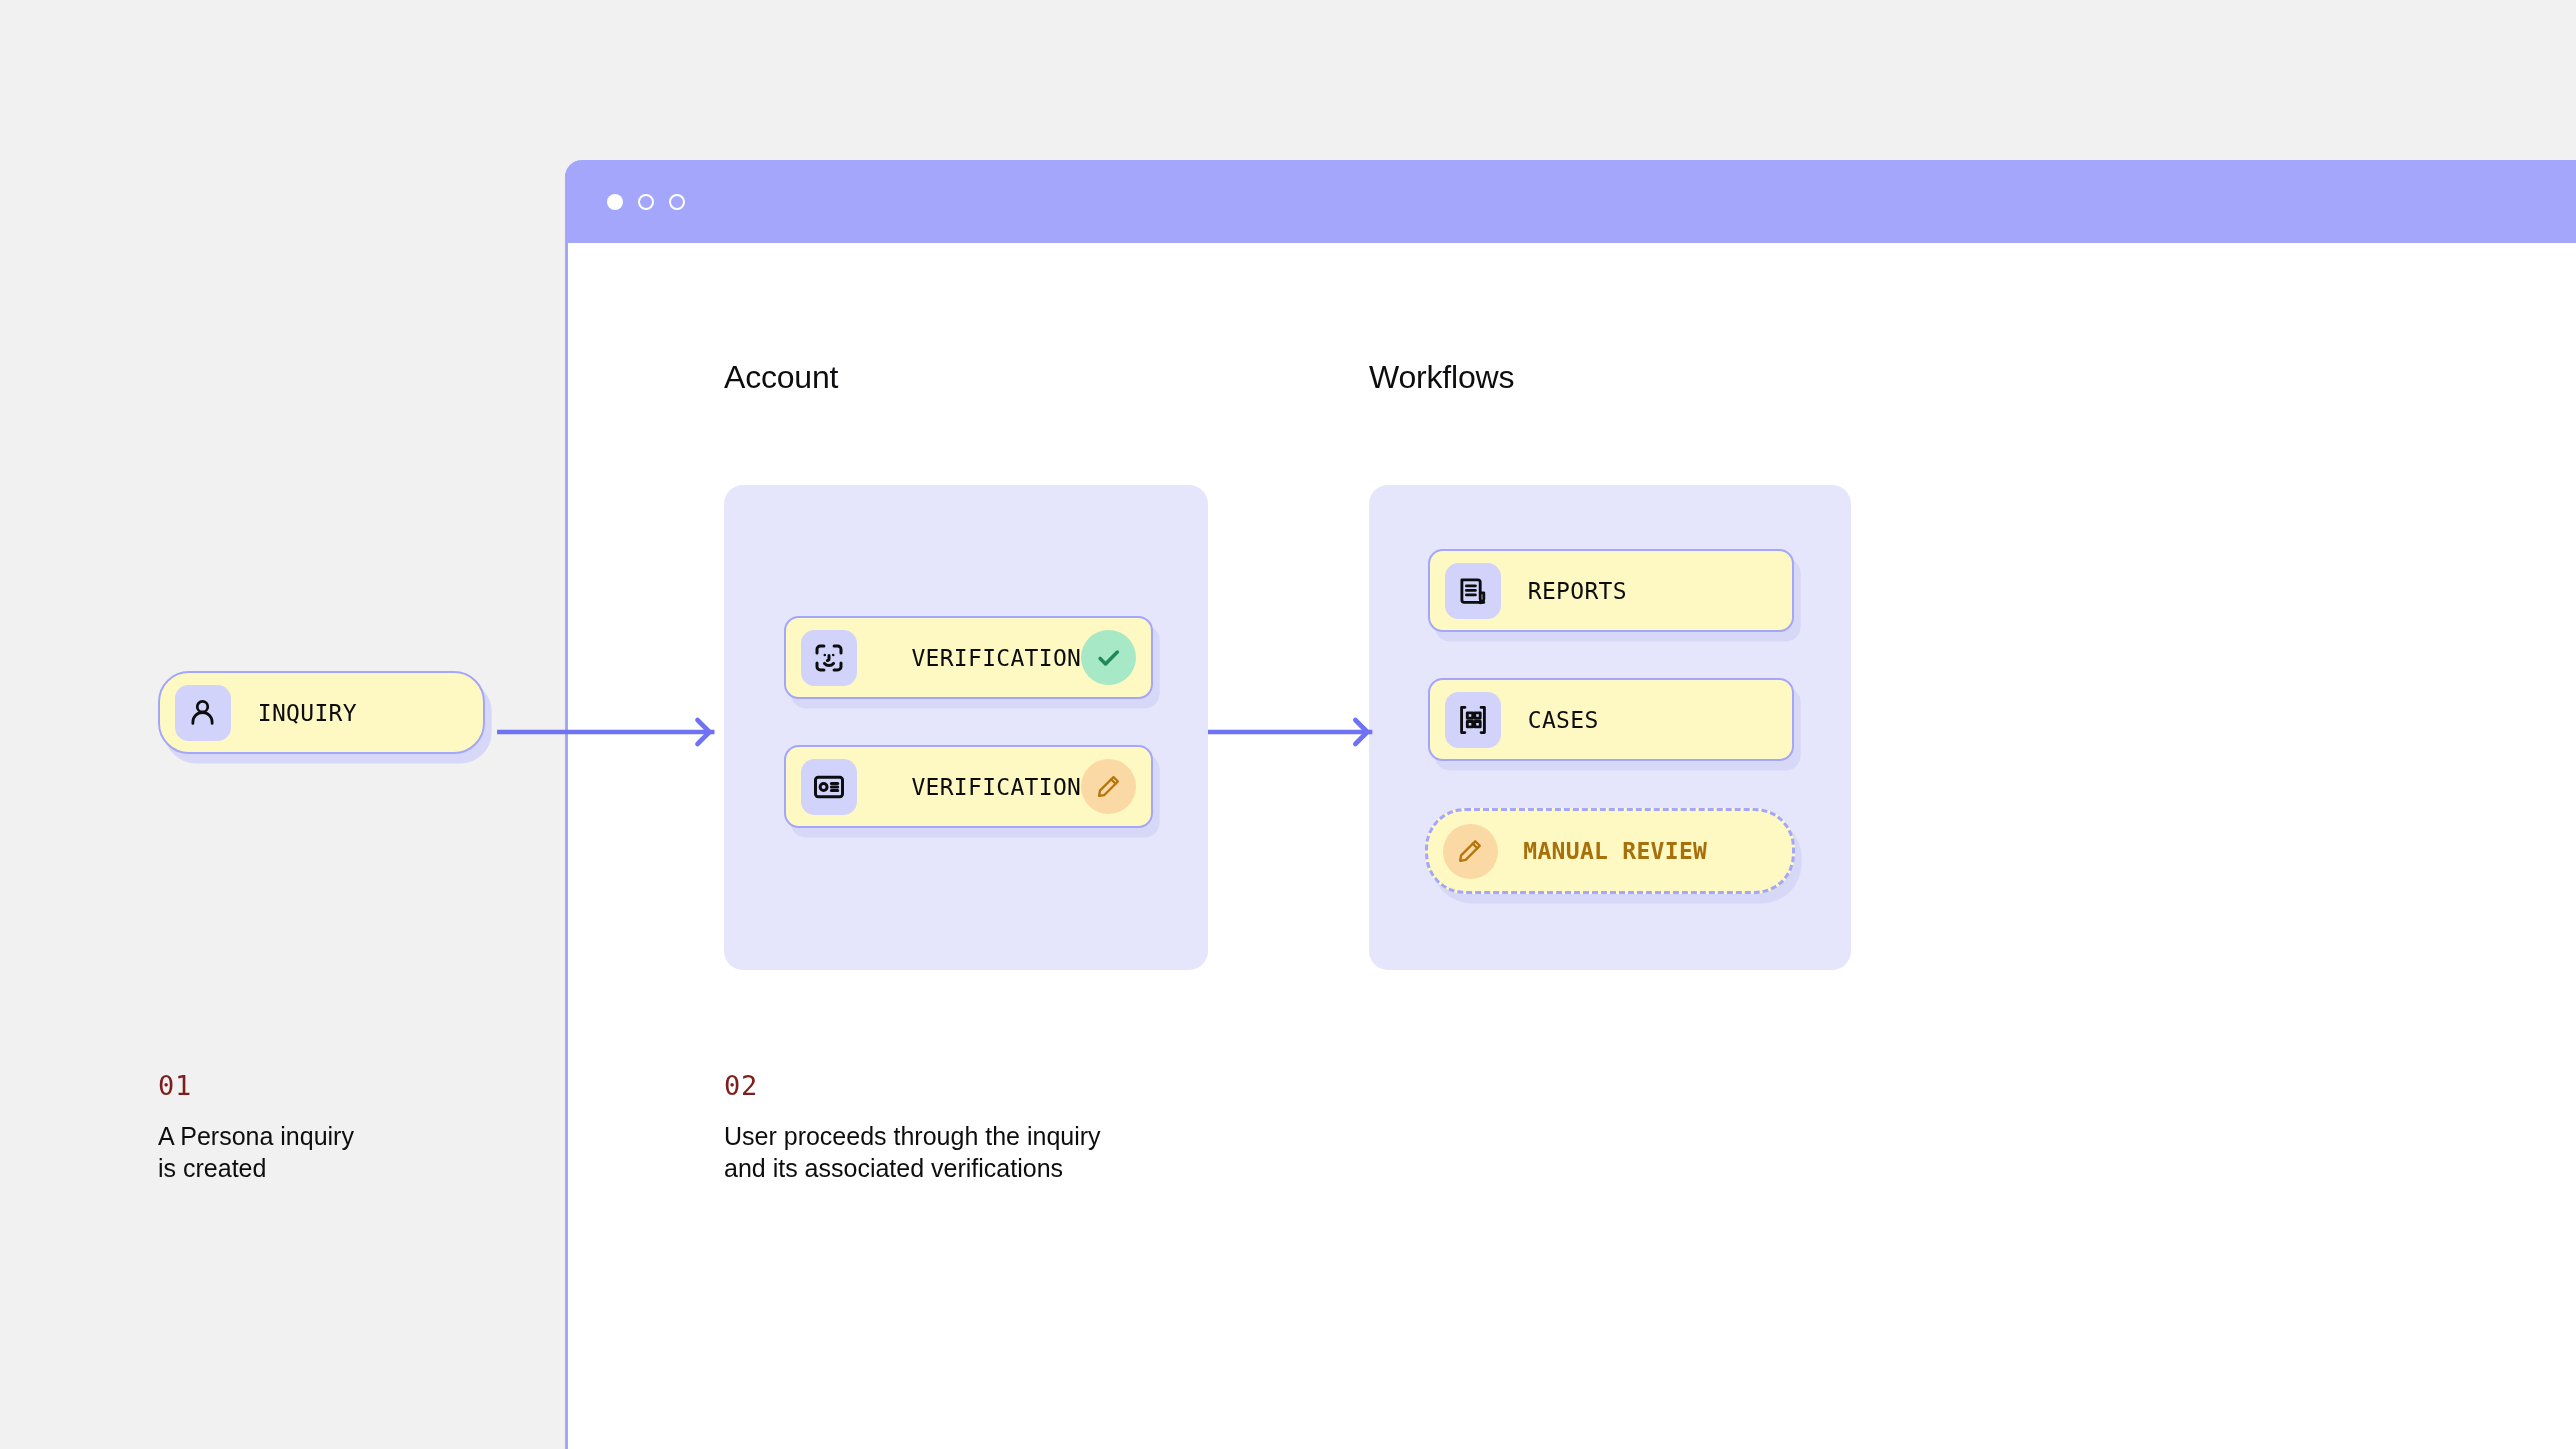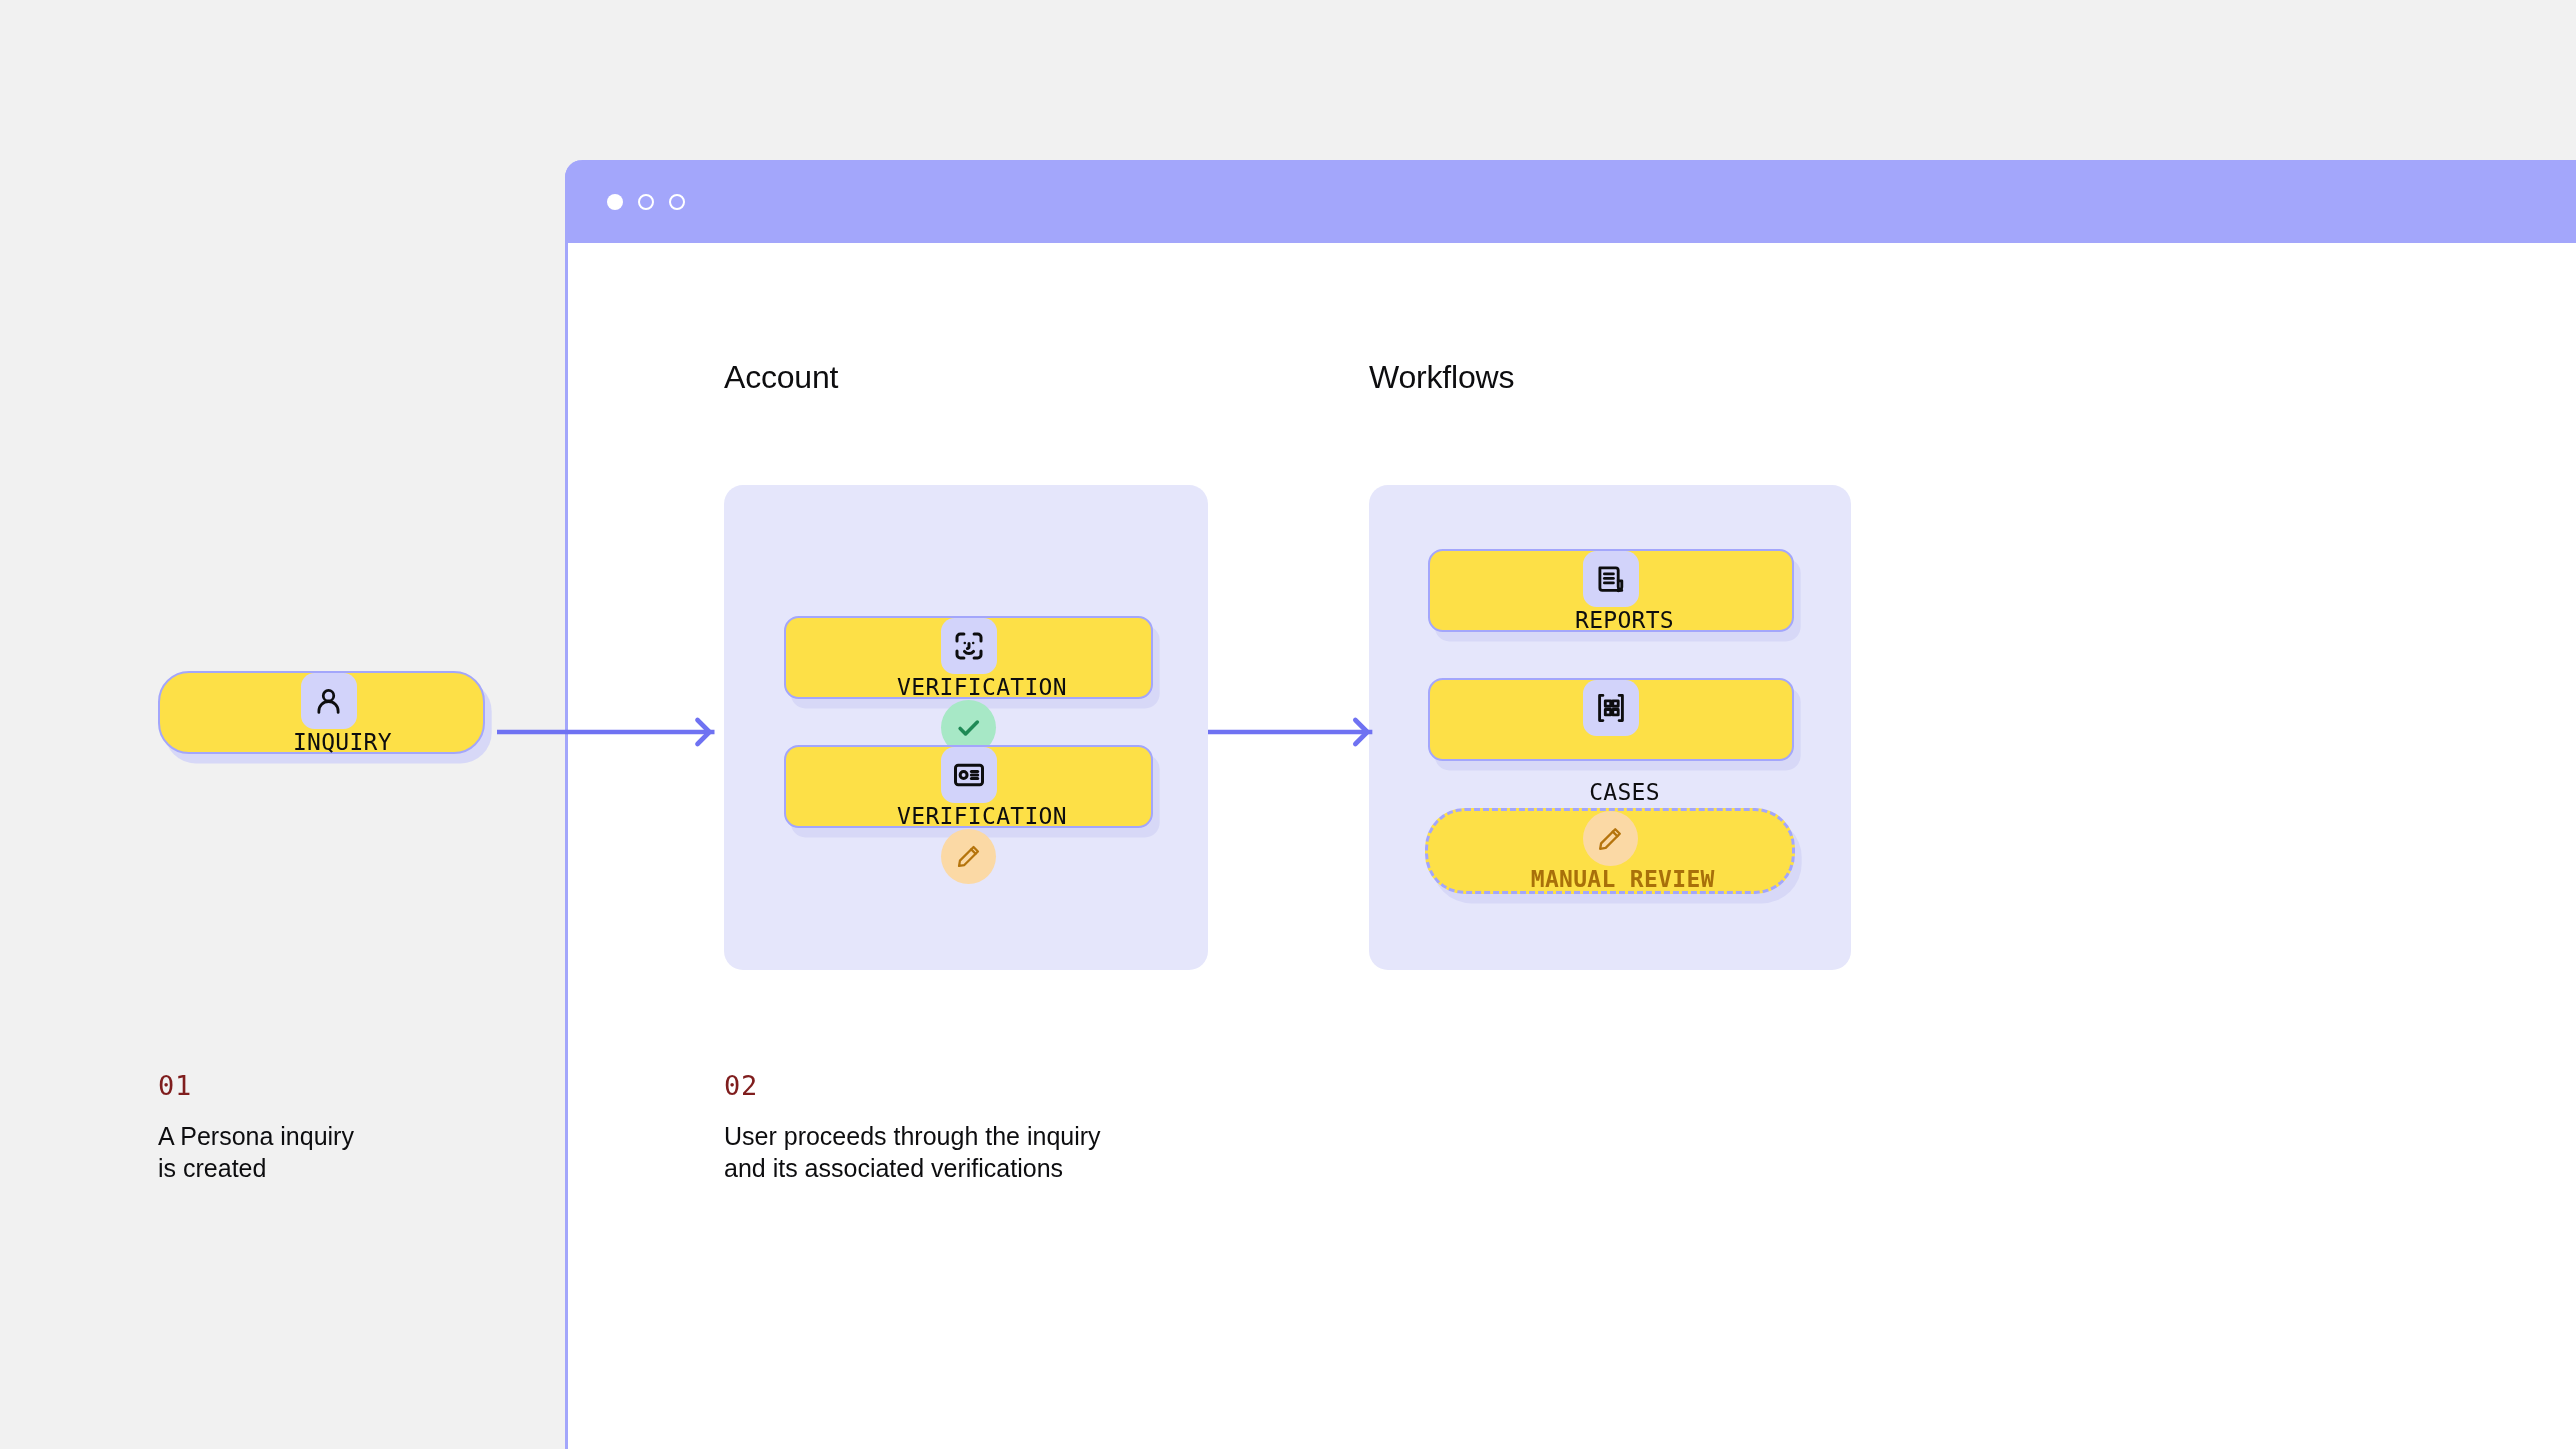--- a/index.html
+++ b/index.html
@@ -85,27 +85,26 @@
     background: #e5e6fb;
     border-radius: 19px;
   }
   #panel-account  { left: 724px; top: 485px; width: 484px; height: 485px; }
   #panel-workflows{ left: 1369px; top: 485px; width: 482px; height: 485px; }
 
   
   .card {
     position: absolute;
     box-sizing: border-box;
-    background: #fde047;
+    background: #fef9c3;
     border: 2.7px solid #a3a6fb;
     border-radius: 14.8px;
     display: flex;
     align-items: center;
     box-shadow: 6.7px 9.4px 0 0 #d7d8f7;
-    flex-direction: column;
   }
   .card.dashed {
     border-style: dashed;
     border-width: 3.4px;
     border-radius: 40px;
   }
 
   .card-icon-box {
     width: 56px;
     height: 56px;
@@ -164,21 +163,21 @@
   #card-verification-id     { left: 784px; top: 745px; }
 
   
   .card.workflow {
     width: 366px;
     height: 83px;
     padding: 0 14.8px 0 14.8px;
   }
   .card.workflow .card-label { margin-left: 27px; }
   #card-reports { left: 1428px; top: 549px; }
-  #card-cases   { left: 1428px; top: 678px; gap: 43px; }
+  #card-cases   { left: 1428px; top: 678px; }
   #card-manual-review {
     left: 1425px;
     top: 808px;
     width: 370px;
     height: 86px;
     padding: 0 14.8px 0 14.8px;
   }
   #card-manual-review .card-label { margin-left: 25.5px; font-weight: bold; }
 
   

